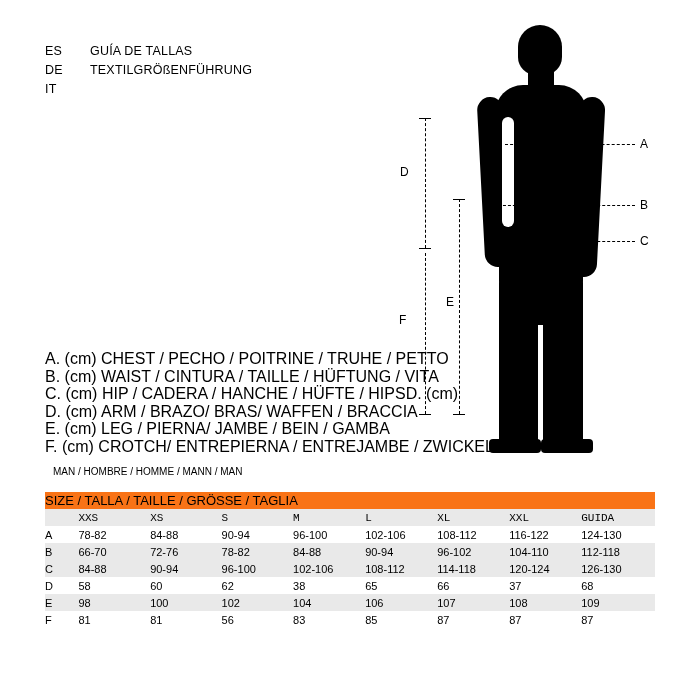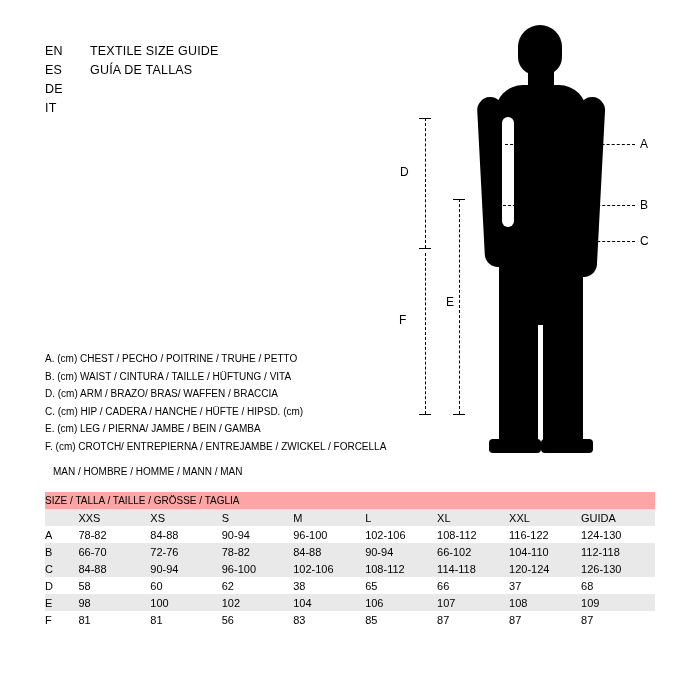--- a/index.html
+++ b/index.html
@@ -45,21 +45,21 @@
   }
 
   
   .legend {
     position: absolute;
     left: 45px;
     top: 350px;
     width: 400px;
   }
   .legend-row {
-    font-size: 10px;
+    font-size: 16px;
     line-height: 17.5px;
     white-space: nowrap;
   }
   .gender-row {
     position: absolute;
     left: 53px;
     top: 466px;
     font-size: 10px;
     white-space: nowrap;
   }
@@ -197,60 +197,58 @@
     font-size: 11px;
   }
   table.size-table td, table.size-table th {
     padding: 0;
     height: 17px;
     text-align: left;
     font-weight: normal;
     vertical-align: middle;
   }
   .hdr-row td {
-    background: #fca5a5;
+    background: #f97316;
     height: 18px;
     padding-left: 4px;
-    font-size: 10px;
+    font-size: 13px;
   }
   .row-alt td {
     background: #e9e9e9;
   }
   .row-plain td {
     background: #ffffff;
   }
   td.c-label {
     width: 38px;
     padding-left: 4px;
   }
   td.c-val {
     width: 81px;
     padding-left: 4px;
   }
   .sizes-row td {
     background: #e9e9e9;
     padding-left: 4px;
+    font-family: Liberation Mono, monospace;
   }
 </style>
 </head>
 <body>
 
 <div class="page">
 
   <div class="titles">
-    <div class="title-row">
-      <span class="title-lang">EN</span>
-      <span class="title-text">TEXTILE SIZE GUIDE</span>
-    </div>
     <div class="title-row">
       <span class="title-lang">ES</span>
       <span class="title-text">GUÍA DE TALLAS</span>
     </div>
     <div class="title-row">
       <span class="title-lang">DE</span>
+      <span class="title-text">TEXTILGRÖßENFÜHRUNG</span>
     </div>
     <div class="title-row">
       <span class="title-lang">IT</span>
     </div>
   </div>
 
   <div class="figure">
     <div class="sil sil-arm-l"></div>
     <div class="sil sil-arm-r"></div>
     <div class="sil sil-head"></div>
@@ -283,22 +281,22 @@
   <div class="cap" style="left:453px; top:414px; width:12px;"></div>
   <div class="mlabel" style="left:446px; top:296px;">E</div>
 
   <div class="vguide" style="left:425px; top:253px; height:161px;"></div>
   <div class="cap" style="left:419px; top:414px; width:12px;"></div>
   <div class="mlabel" style="left:399px; top:314px;">F</div>
 
   <div class="legend">
     <div class="legend-row">A. (cm) CHEST / PECHO / POITRINE / TRUHE / PETTO</div>
     <div class="legend-row">B. (cm) WAIST / CINTURA / TAILLE / HÜFTUNG / VITA</div>
+    <div class="legend-row">C. (cm) HIP / CADERA / HANCHE / HÜFTE / HIPSD. (cm)</div>
     <div class="legend-row">D. (cm) ARM / BRAZO/ BRAS/ WAFFEN / BRACCIA</div>
-    <div class="legend-row">C. (cm) HIP / CADERA / HANCHE / HÜFTE / HIPSD. (cm)</div>
     <div class="legend-row">E. (cm) LEG / PIERNA/ JAMBE / BEIN / GAMBA</div>
     <div class="legend-row">F. (cm) CROTCH/ ENTREPIERNA / ENTREJAMBE / ZWICKEL / FORCELLA</div>
   </div>
 
   <div class="gender-row">MAN / HOMBRE / HOMME / MANN / MAN</div>
 
   <div class="table-wrap">
     <table class="size-table">
       <tbody>
         <tr class="hdr-row">
@@ -328,21 +326,21 @@
           <td class="c-val">124-130</td>
         </tr>
 
         <tr class="row-alt">
           <td class="c-label">B</td>
           <td class="c-val">66-70</td>
           <td class="c-val">72-76</td>
           <td class="c-val">78-82</td>
           <td class="c-val">84-88</td>
           <td class="c-val">90-94</td>
-          <td class="c-val">66-102</td>
+          <td class="c-val">96-102</td>
           <td class="c-val">104-110</td>
           <td class="c-val">112-118</td>
         </tr>
 
         <tr class="row-alt">
           <td class="c-label">C</td>
           <td class="c-val">84-88</td>
           <td class="c-val">90-94</td>
           <td class="c-val">96-100</td>
           <td class="c-val">102-106</td>

